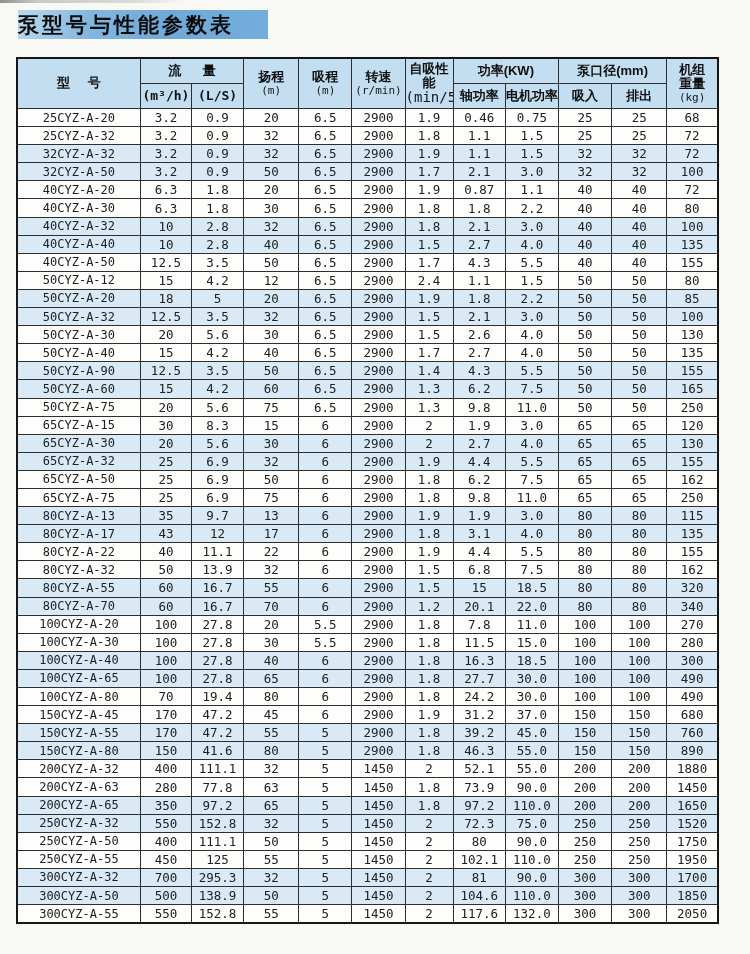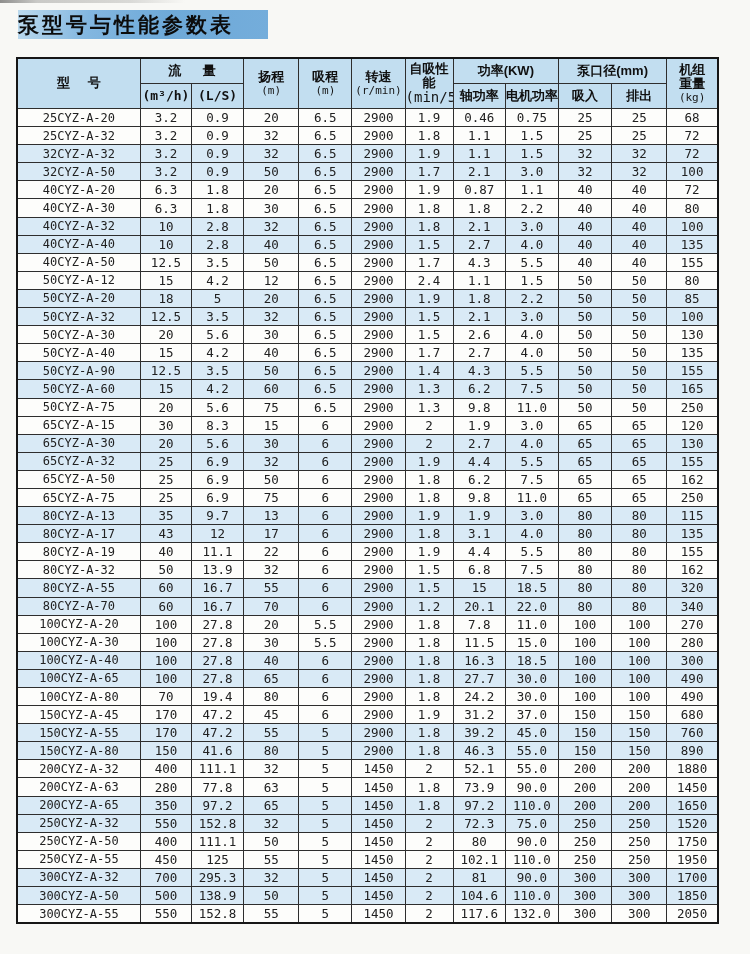--- a/index.html
+++ b/index.html
@@ -449,21 +449,21 @@
         <td>6</td>
         <td>2900</td>
         <td>1.8</td>
         <td>3.1</td>
         <td>4.0</td>
         <td>80</td>
         <td>80</td>
         <td>135</td>
       </tr>
       <tr>
-        <td class="model">80CYZ-A-19</td>
+        <td class="model">80CYZ-A-22</td>
         <td>40</td>
         <td>11.1</td>
         <td>22</td>
         <td>6</td>
         <td>2900</td>
         <td>1.9</td>
         <td>4.4</td>
         <td>5.5</td>
         <td>80</td>
         <td>80</td>

